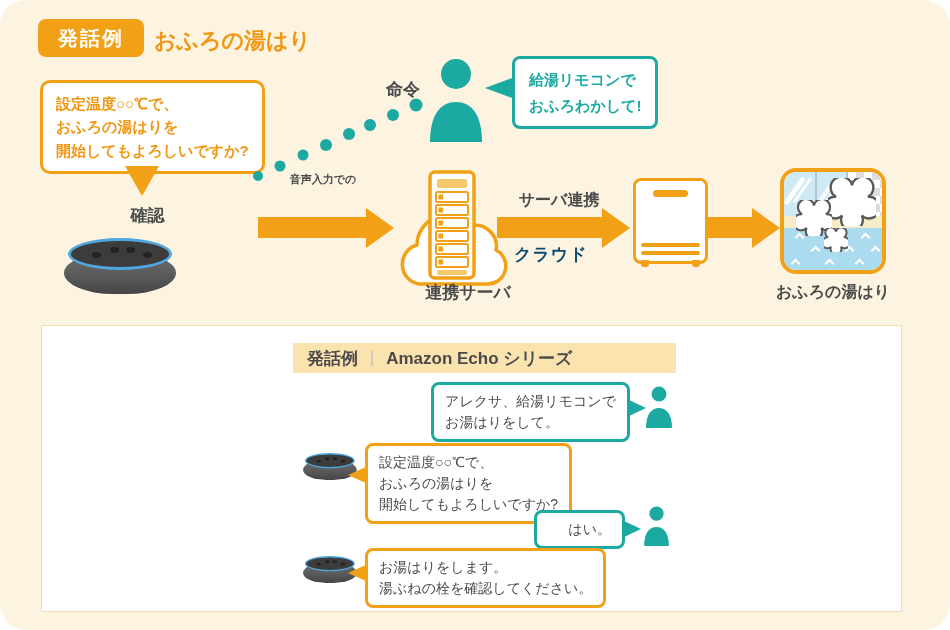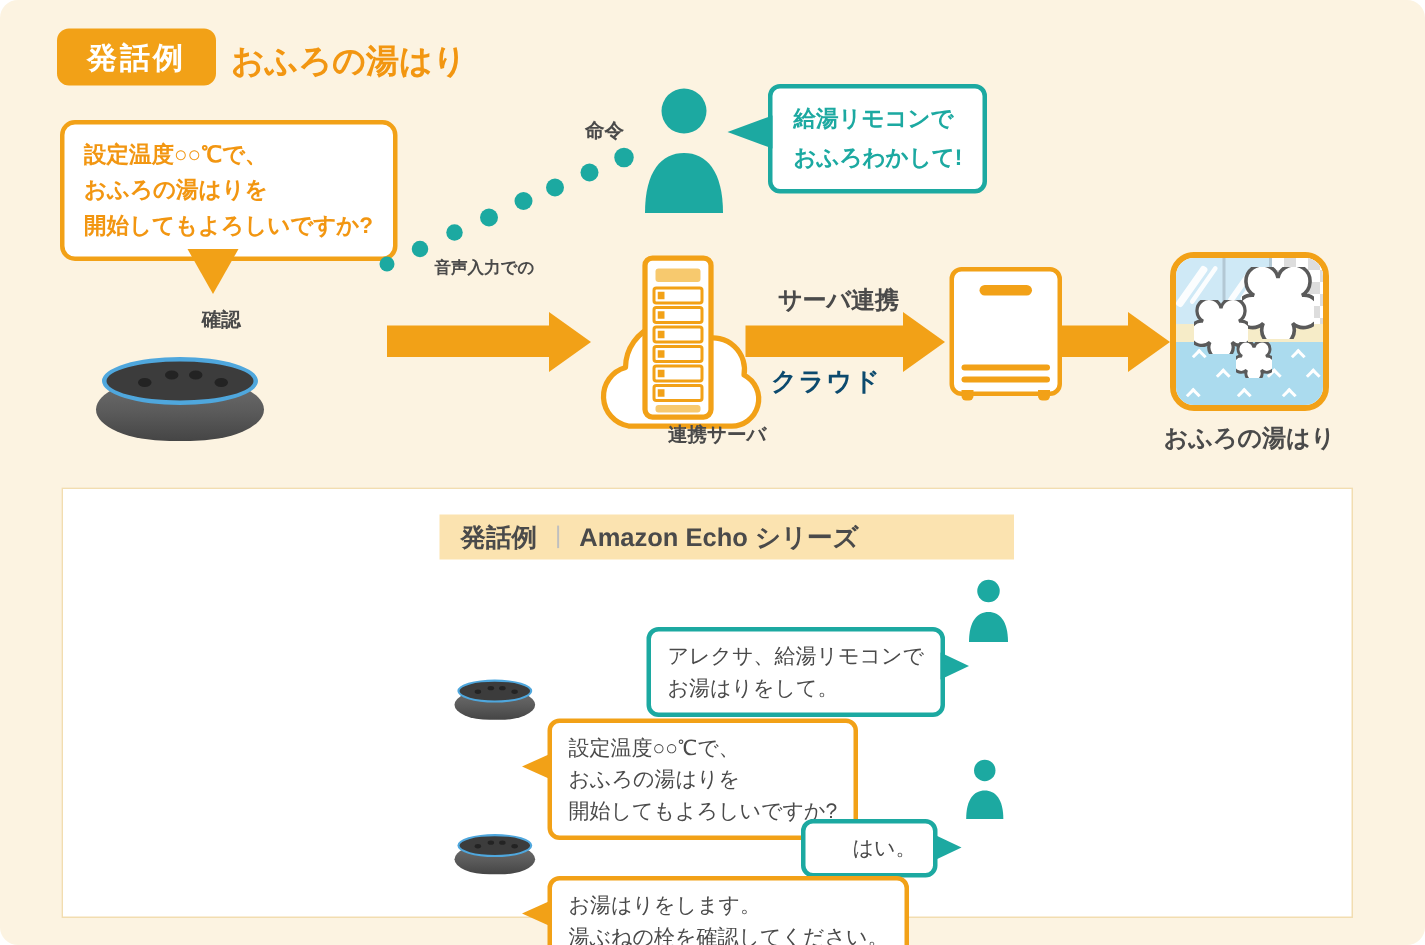--- a/index.html
+++ b/index.html
@@ -1,17 +1,17 @@
 <!DOCTYPE html>
 <html><head>
 <meta charset="utf-8">
 <style>
   * { margin:0; padding:0; box-sizing:border-box; }
   html,body { width:950px; height:630px; background:#ffffff; font-family:"Liberation Sans", sans-serif; }
-  .canvas { position:relative; width:950px; height:630px; background:#FCF3E1; border-radius:12px; overflow:hidden; }
+  .canvas { position:relative; width:950px; height:630px; background:#FCF3E1; border-radius:26px; overflow:hidden; }
 
   
   .badge { position:absolute; left:38px; top:19px; width:106px; height:38px; background:#F2A117;
            border-radius:8px; color:#fff; font-weight:bold; font-size:20px; display:flex;
            align-items:center; justify-content:center; letter-spacing:2px; }
   .main-title { position:absolute; left:154px; top:26px; color:#F29611; font-weight:bold; font-size:22px; }
 
   
   .bubble { position:absolute; background:#fff; border-radius:10px; padding:8px 13px; }
   .bubble p { white-space:nowrap; }
@@ -21,21 +21,21 @@
   .tail-left-teal   { left:-30px; border-top:11px solid transparent; border-bottom:11px solid transparent; border-right:30px solid #1CA9A1; }
 
   .confirm-bubble { left:40px; top:80px; padding:9px 13px; }
   .confirm-bubble p { color:#F29611; font-weight:bold; font-size:15px; line-height:1.55; }
   .confirm-pointer { position:absolute; left:125px; top:166px; width:0; height:0;
                      border-left:17px solid transparent; border-right:17px solid transparent; border-top:30px solid #F2A117; }
 
   .command-bubble { left:512px; top:56px; padding:8px 14px; border-radius:8px; }
   .command-bubble p { color:#1CA9A1; font-weight:bold; font-size:15px; line-height:1.7; }
 
-  .diagram-label { position:absolute; color:#4A4A4A; font-weight:bold; font-size:13px; text-align:center; }
+  .diagram-label { position:absolute; color:#4A4A4A; font-weight:bold; font-size:17px; text-align:center; }
 
   
   .echo { position:absolute; width:112px; height:58px; }
   .echo .base { position:absolute; left:0; top:14px; width:112px; height:42px;
                 background:linear-gradient(180deg,#6e6e6e 0%,#5a5a5a 55%,#454545 100%);
                 border-radius:56px/24px; }
   .echo .top { position:absolute; left:4px; top:0; width:104px; height:32px; background:#3c3c3c;
                border:3px solid #4FA7DD; border-radius:50%; }
   .echo .btn { position:absolute; width:9px; height:6px; background:#232323; border-radius:50%; }
   .echo .b1 { left:28px; top:14px; } .echo .b2 { left:46px; top:9px; }
@@ -80,21 +80,21 @@
   .cloud-server { position:absolute; left:392px; top:166px; width:118px; height:126px; }
 
   .label-cloud { position:absolute; left:514px; top:243px; color:#0c4a6e; font-weight:bold; font-size:17px; letter-spacing:1px; }
 
   
   .panel { position:absolute; left:41px; top:325px; width:861px; height:287px; background:#fff; border:1px solid #F2DDB0; }
   .conv-header { position:absolute; left:293px; top:343px; width:383px; height:30px; background:#FBE3B0;
                  display:flex; align-items:center; padding-left:14px; font-size:17px; color:#4A4A4A; font-weight:bold; }
   .conv-header .sep { color:#BFBFBF; font-weight:normal; margin:0 12px; font-size:16px; }
 
-  .chat-bubble { position:absolute; background:#fff; border-radius:8px; padding:6px 11px;margin-top:36px; }
+  .chat-bubble { position:absolute; background:#fff; border-radius:8px; padding:6px 11px; }
   .chat-bubble p { color:#4A4A4A; font-size:14px; line-height:1.5; white-space:nowrap; }
   .chat-bubble.teal { border:3px solid #1CA9A1; }
   .chat-bubble.orange { border:3px solid #F2A117; }
   .chat-tail-right { position:absolute; right:-19px; width:0; height:0;
                      border-top:9px solid transparent; border-bottom:9px solid transparent; border-left:19px solid #1CA9A1; }
   .chat-tail-left  { position:absolute; left:-20px; width:0; height:0;
                      border-top:9px solid transparent; border-bottom:9px solid transparent; border-right:20px solid #F2A117; }
 </style>
 </head>
 <body>

